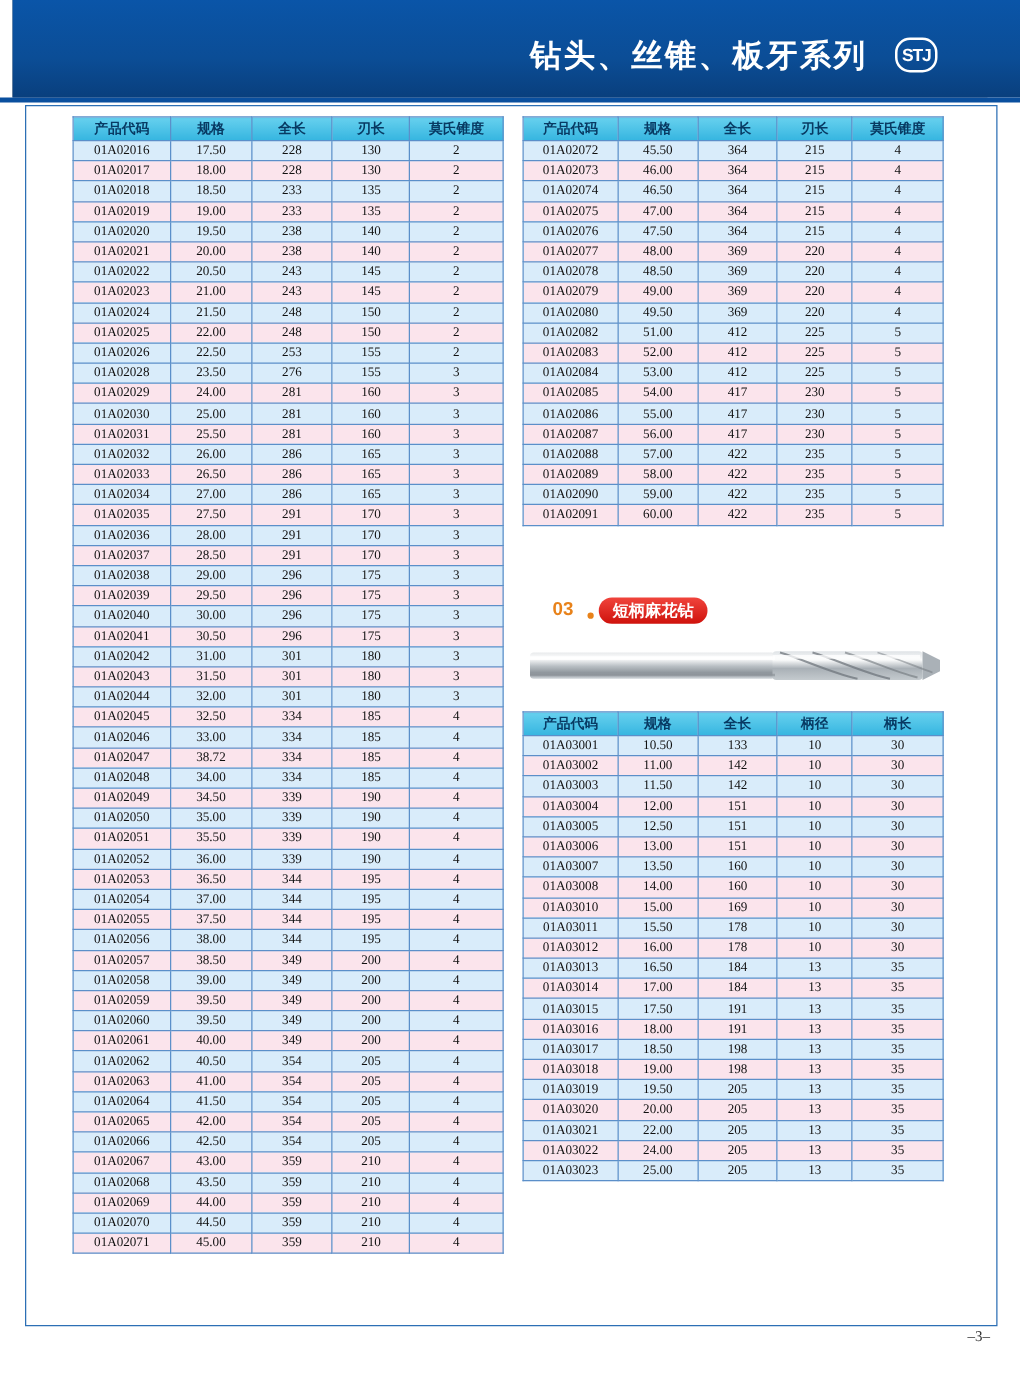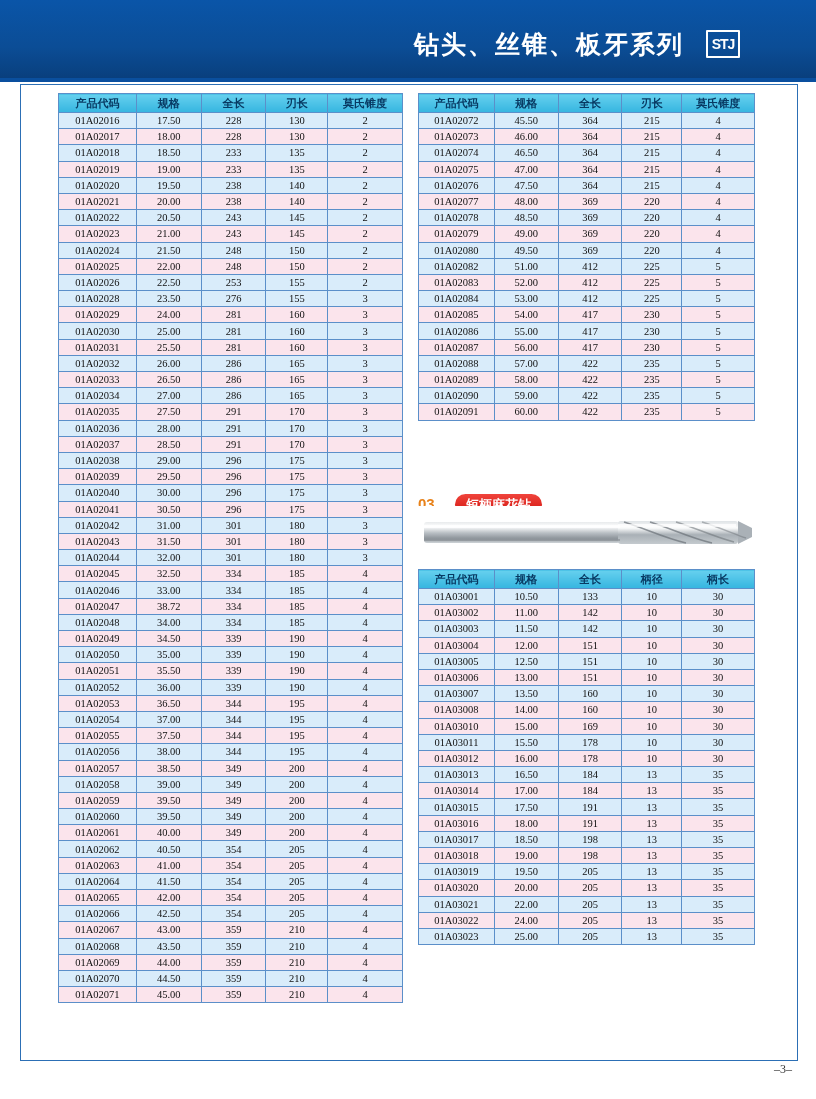--- a/index.html
+++ b/index.html
@@ -3,36 +3,36 @@
 <meta charset="utf-8">
 <style>
   html,body{margin:0;padding:0;}
   body{
     width:816px;height:1099px;background:#ffffff;
     font-family:"Liberation Serif", serif;
     position:relative;overflow:hidden;
   }
   
   .header{
-    position:absolute;left:0;top:0;width:780px;height:78px;
+    position:absolute;left:10px;top:0;width:780px;height:78px;
     background:#737373;
   }
   .header-inner{
     position:absolute;left:0;top:0;width:816px;height:78px;
     background:linear-gradient(180deg,#0a55a8 0%,#0b4d96 60%,#093f7d 100%);
   }
   .header-title{
     position:absolute;right:96px;top:28px;
     color:#ffffff;font-size:25px;letter-spacing:2px;
     font-family:"Liberation Sans", sans-serif;font-weight:bold;
     white-space:nowrap;
   }
   .logo-box{
     position:absolute;right:40px;top:30px;width:30px;height:24px;
-    border:2px solid #ffffff;border-radius:1px;
+    border:2px solid #ffffff;border-radius:12px;
     color:#ffffff;font-size:14px;font-weight:bold;
     font-family:"Liberation Sans", sans-serif;
     text-align:center;line-height:24px;letter-spacing:-1px;
   }
   .header-rule{
     position:absolute;left:0;top:78px;width:816px;height:4px;background:#0a4f9e;
   }
   .page-frame{
     position:absolute;left:20px;top:84px;width:776px;height:975px;
     border:1px solid #2c6fb5;
@@ -65,21 +65,21 @@
   }
   tr.r-blue td{background:#d9ecfa;}
   tr.r-pink td{background:#fbe4ec;}
 
   .tbl-left{position:absolute;left:58px;top:93px;width:345px;}
   .tbl-rt{position:absolute;left:418px;top:93px;width:337px;}
   .tbl-rb{position:absolute;left:418px;top:569px;width:337px;}
 
   
   .sec-label{
-    position:absolute;left:418px;top:478px;width:230px;height:22px;margin-top:16px;
+    position:absolute;left:442px;top:478px;width:230px;height:22px;
   }
   .sec-num{
     position:absolute;left:0;top:1px;
     font-family:"Liberation Sans", sans-serif;
     font-size:15px;font-weight:bold;color:#e8821a;
   }
   .sec-dot{
     position:absolute;left:28px;top:12px;width:5px;height:5px;
     border-radius:50%;background:#e8821a;
   }

